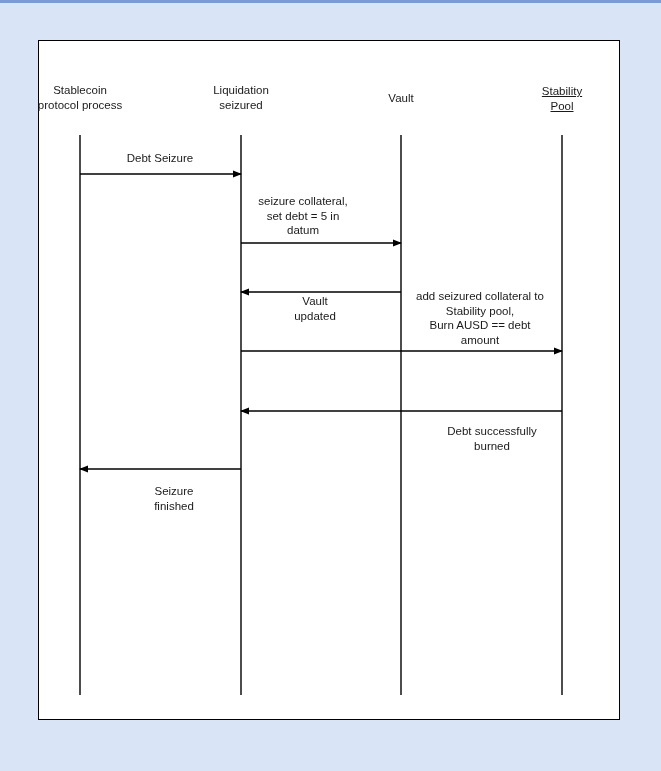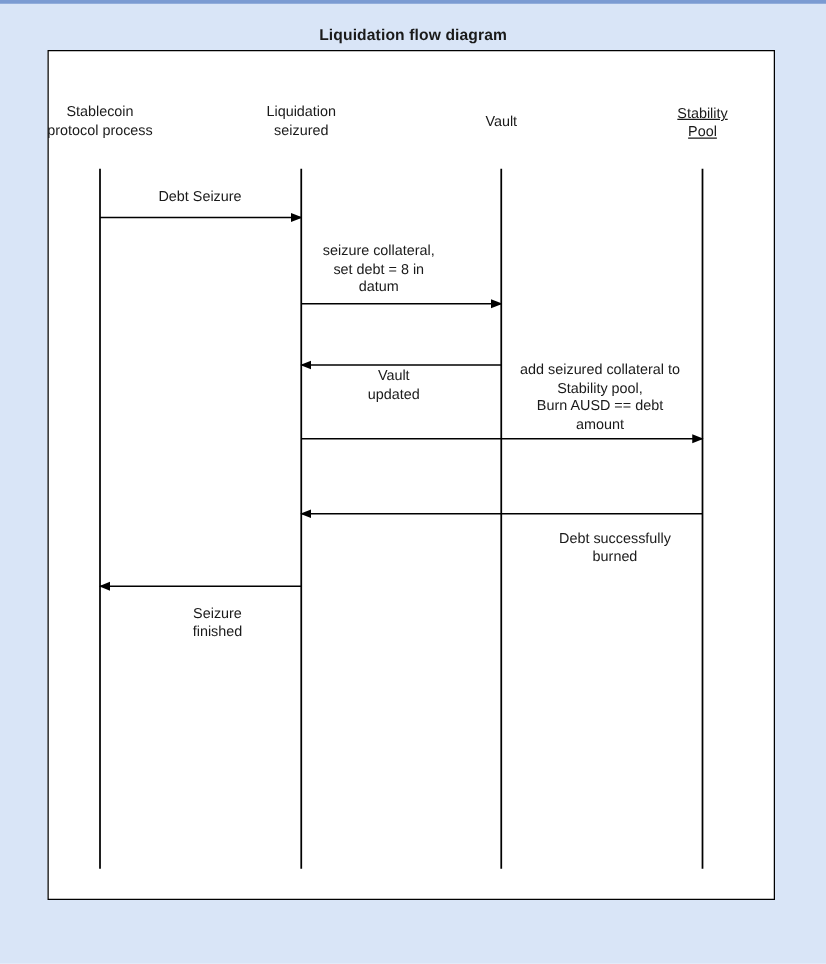--- a/index.html
+++ b/index.html
@@ -66,21 +66,20 @@
     line-height: 14.5px;
     white-space: pre-line;
     transform: translateX(-50%);
   }
 </style>
 </head>
 <body>
 
 <div id="page">
 
-  <div id="diagram-title">Liquidation flow diagram</div>
 
   <div id="canvas"></div>
 
   <svg id="svg-layer" viewBox="0 0 661 768" xmlns="http://www.w3.org/2000/svg">
     <defs>
       <marker id="arrow-right" viewBox="0 0 10 10" refX="9" refY="5" markerWidth="7" markerHeight="7" orient="auto-start-reverse">
         <path d="M 0 1 L 10 5 L 0 9 z" fill="#000000"></path>
       </marker>
     </defs>
     <g id="lifelines">
@@ -104,21 +103,21 @@
 protocol process</div>
       <div class="participant-label" style="left: 241px; top: 80px;">Liquidation
 seizured</div>
       <div class="participant-label" style="left: 401px; top: 88px;">Vault</div>
       <div class="participant-label" style="left: 562px; top: 81px; text-decoration: underline;">Stability
 Pool</div>
     </div>
   <div id="message-labels">
       <div class="msg-label" style="left: 160px; top: 148px;">Debt Seizure</div>
       <div class="msg-label" style="left: 303px; top: 191px;">seizure collateral,
-set debt = 8 in
+set debt = 5 in
 datum</div>
       <div class="msg-label" style="left: 315px; top: 291px;">Vault
 updated</div>
       <div class="msg-label" style="left: 480px; top: 286px;">add seizured collateral to
 Stability pool,
 Burn AUSD == debt
 amount</div>
       <div class="msg-label" style="left: 492px; top: 421px;">Debt successfully
 burned</div>
       <div class="msg-label" style="left: 160px; top: 481px; margin-left: 14px;">Seizure

